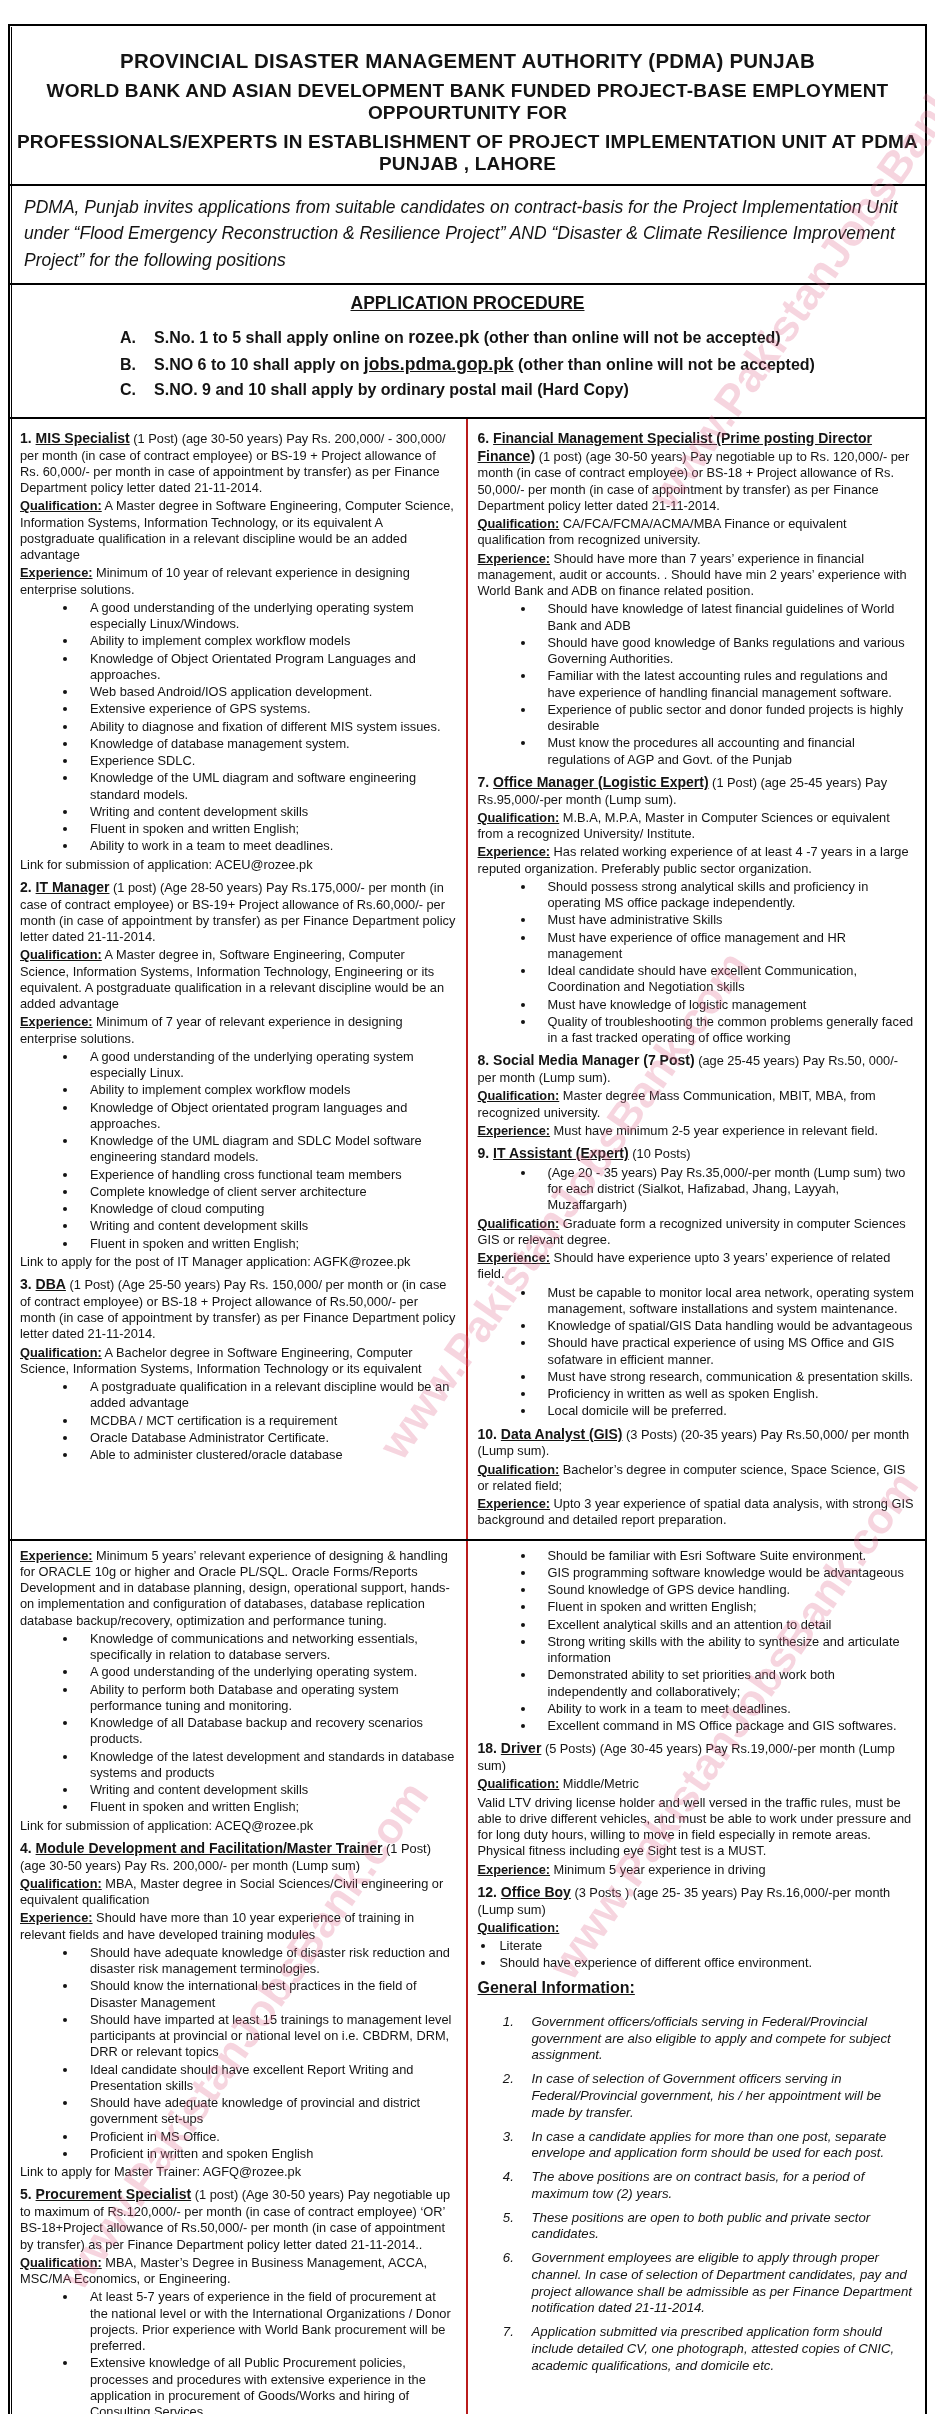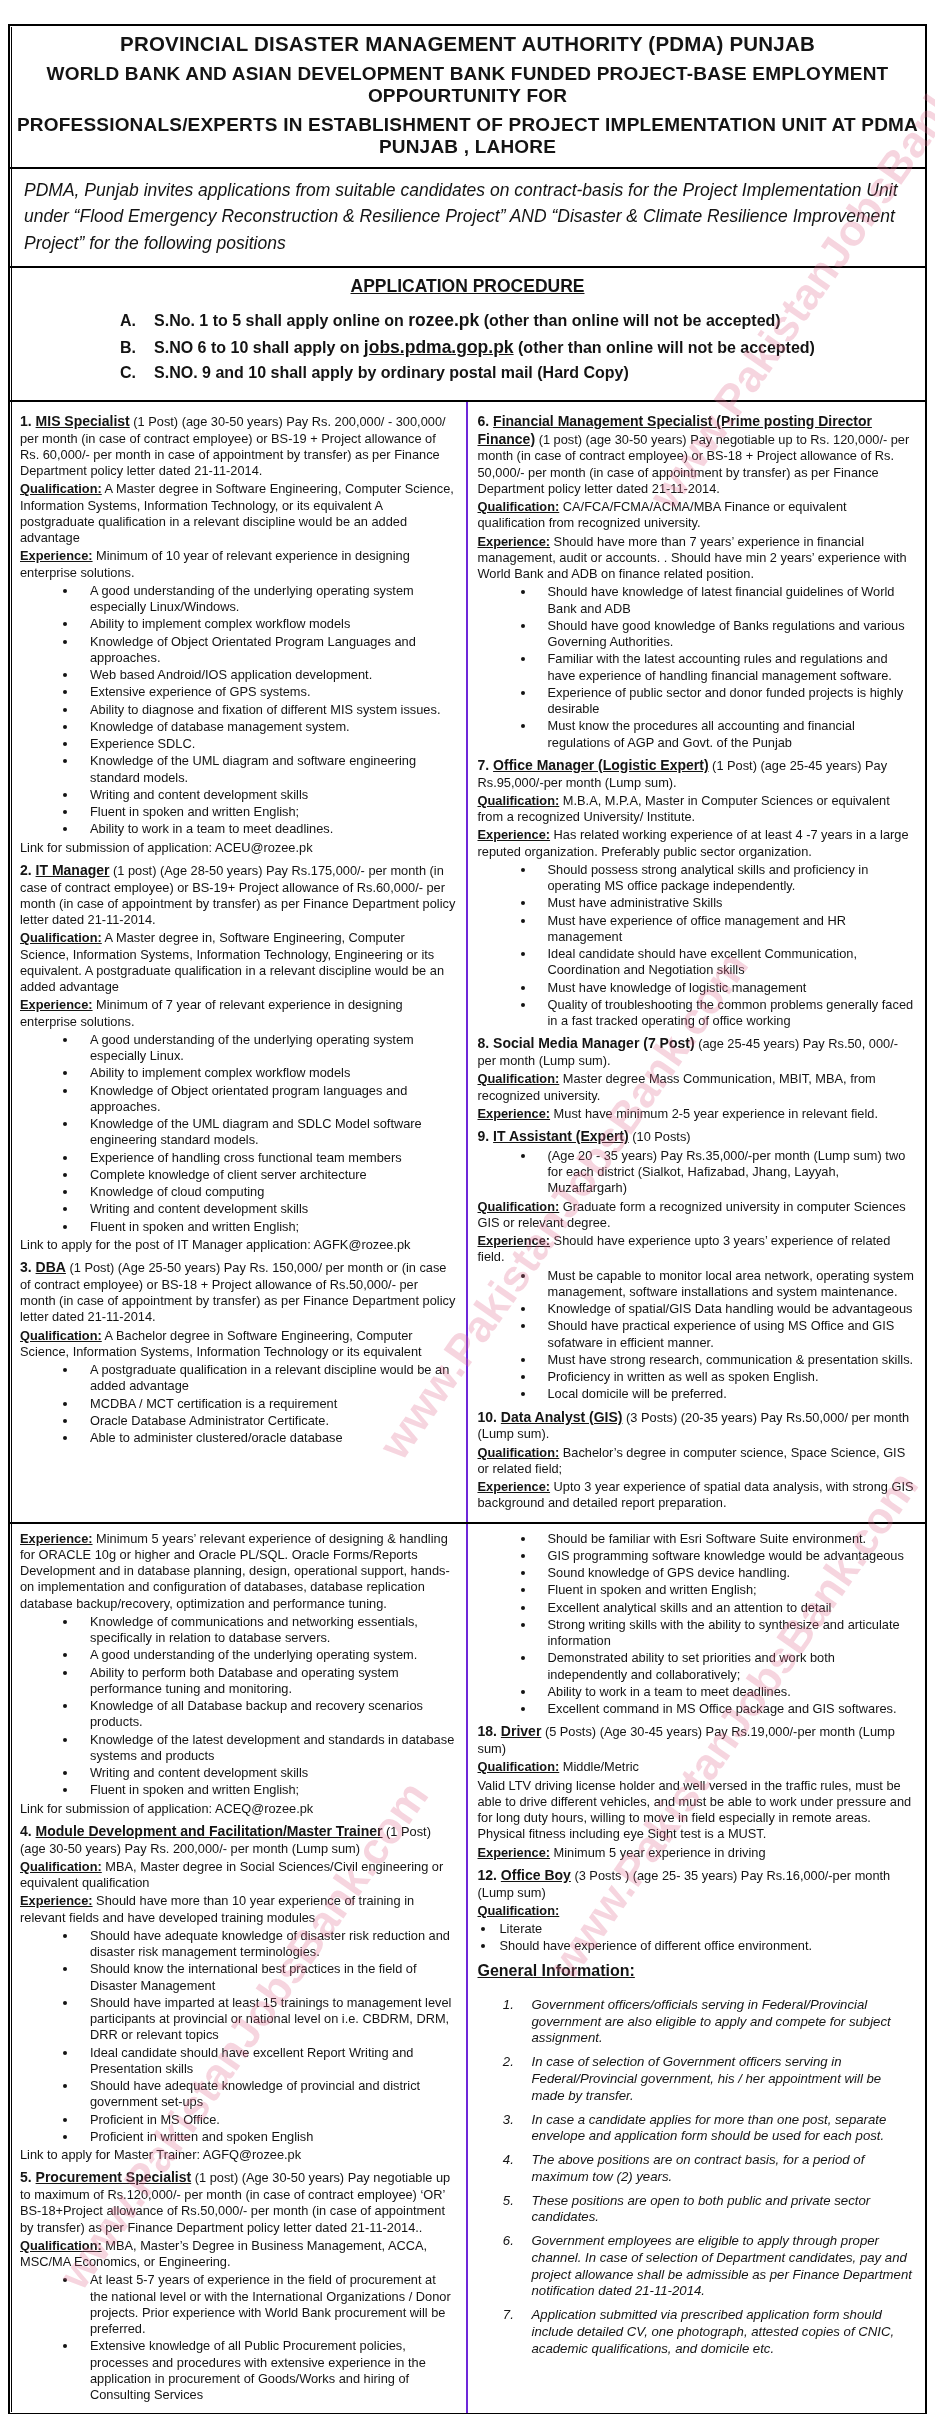--- a/index.html
+++ b/index.html
@@ -1,37 +1,37 @@
 <!DOCTYPE html>
 <html><head>
 <meta charset="utf-8">
 <style>
   html,body{margin:0;padding:0;background:#ffffff;}
   body{font-family:"Liberation Sans",sans-serif;color:#141414;}
   .page{position:relative;width:935px;min-height:2414px;margin:0 auto;background:#fff;box-sizing:border-box;padding-top:24px;overflow:hidden;}
   .ad{position:relative;margin:0 8px;border:2px solid #000;box-shadow:inset 0 0 0 1px #fff, 3px 0 0 -1px #000 inset;background:transparent;z-index:2;}
   
-  .hdr{border-bottom:2px solid #000;text-align:center;padding:6px 6px 9px;}
+  .hdr{border-bottom:2px solid #000;text-align:center;padding:23px 6px 9px;}
   .h1{font-size:20.5px;font-weight:bold;letter-spacing:.2px;}
   .h2{font-size:19px;font-weight:bold;margin-top:7px;letter-spacing:.2px;}
   
   .intro{border-bottom:2px solid #000;margin:0;padding:8px 14px 10px;font-style:italic;font-size:17.5px;line-height:1.5;}
   
   .procedure{border-bottom:2px solid #000;padding:6px 0 12px;}
   .proc-title{text-align:center;font-weight:bold;font-size:17.5px;text-decoration:underline;margin:2px 0 13px;}
   .proc-items{width:max-content;margin:0 auto;max-width:880px;}
   .proc-item{font-size:16px;font-weight:bold;margin:6px 0;}
   .proc-item .pl{display:inline-block;width:34px;}
   .proc-item .plink{font-size:17.5px;}
   .proc-item .plink.u{text-decoration:underline;}
   
   .row{display:flex;align-items:stretch;}
   .row + .row{border-top:2px solid #000;}
   .col{width:50%;box-sizing:border-box;padding:5px 10px 8px 10px;font-size:12.8px;line-height:1.27;}
-  .col.left{border-right:2px solid #6d28d9;}
+  .col.left{border-right:2px solid #b91c1c;}
   .col p{margin:2px 0;}
   .sec-head{margin-top:6px !important;}
   .sec-num{font-weight:bold;font-size:14px;}
   .sec-title{font-weight:bold;font-size:14px;text-decoration:underline;}
   .sec-title.nu{text-decoration:none;}
   .sec-rest{font-size:12.8px;}
   .lab{font-weight:bold;text-decoration:underline;}
   .bullets{margin:2px 0;padding-left:58px;}
   .bullets li{margin:1px 0;padding-left:12px;}
   .bullets.tight{padding-left:18px;}

